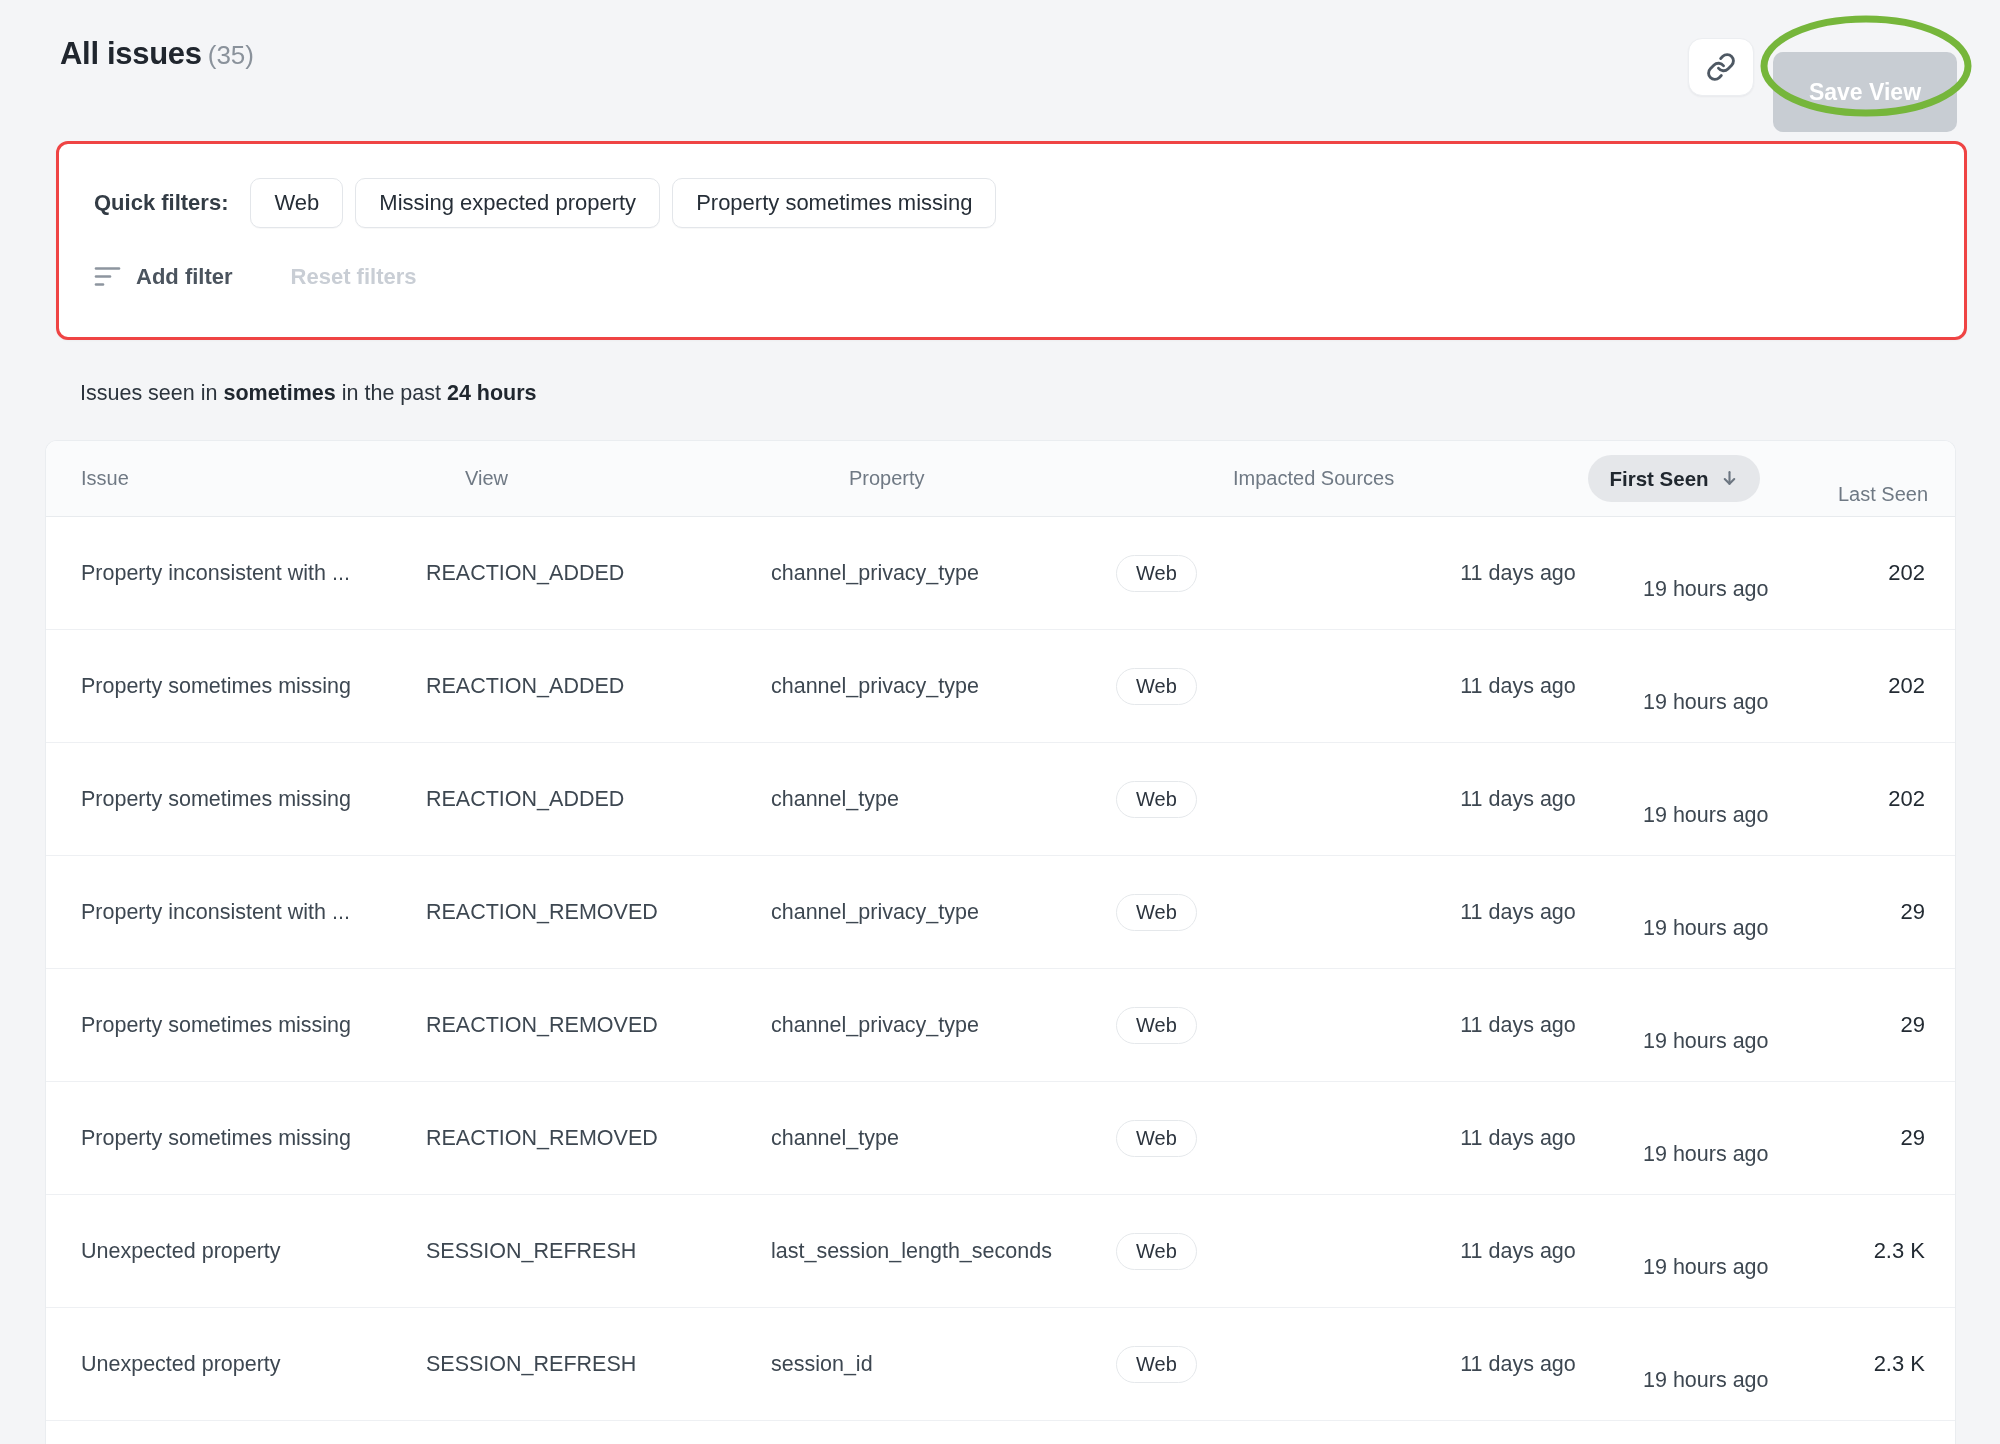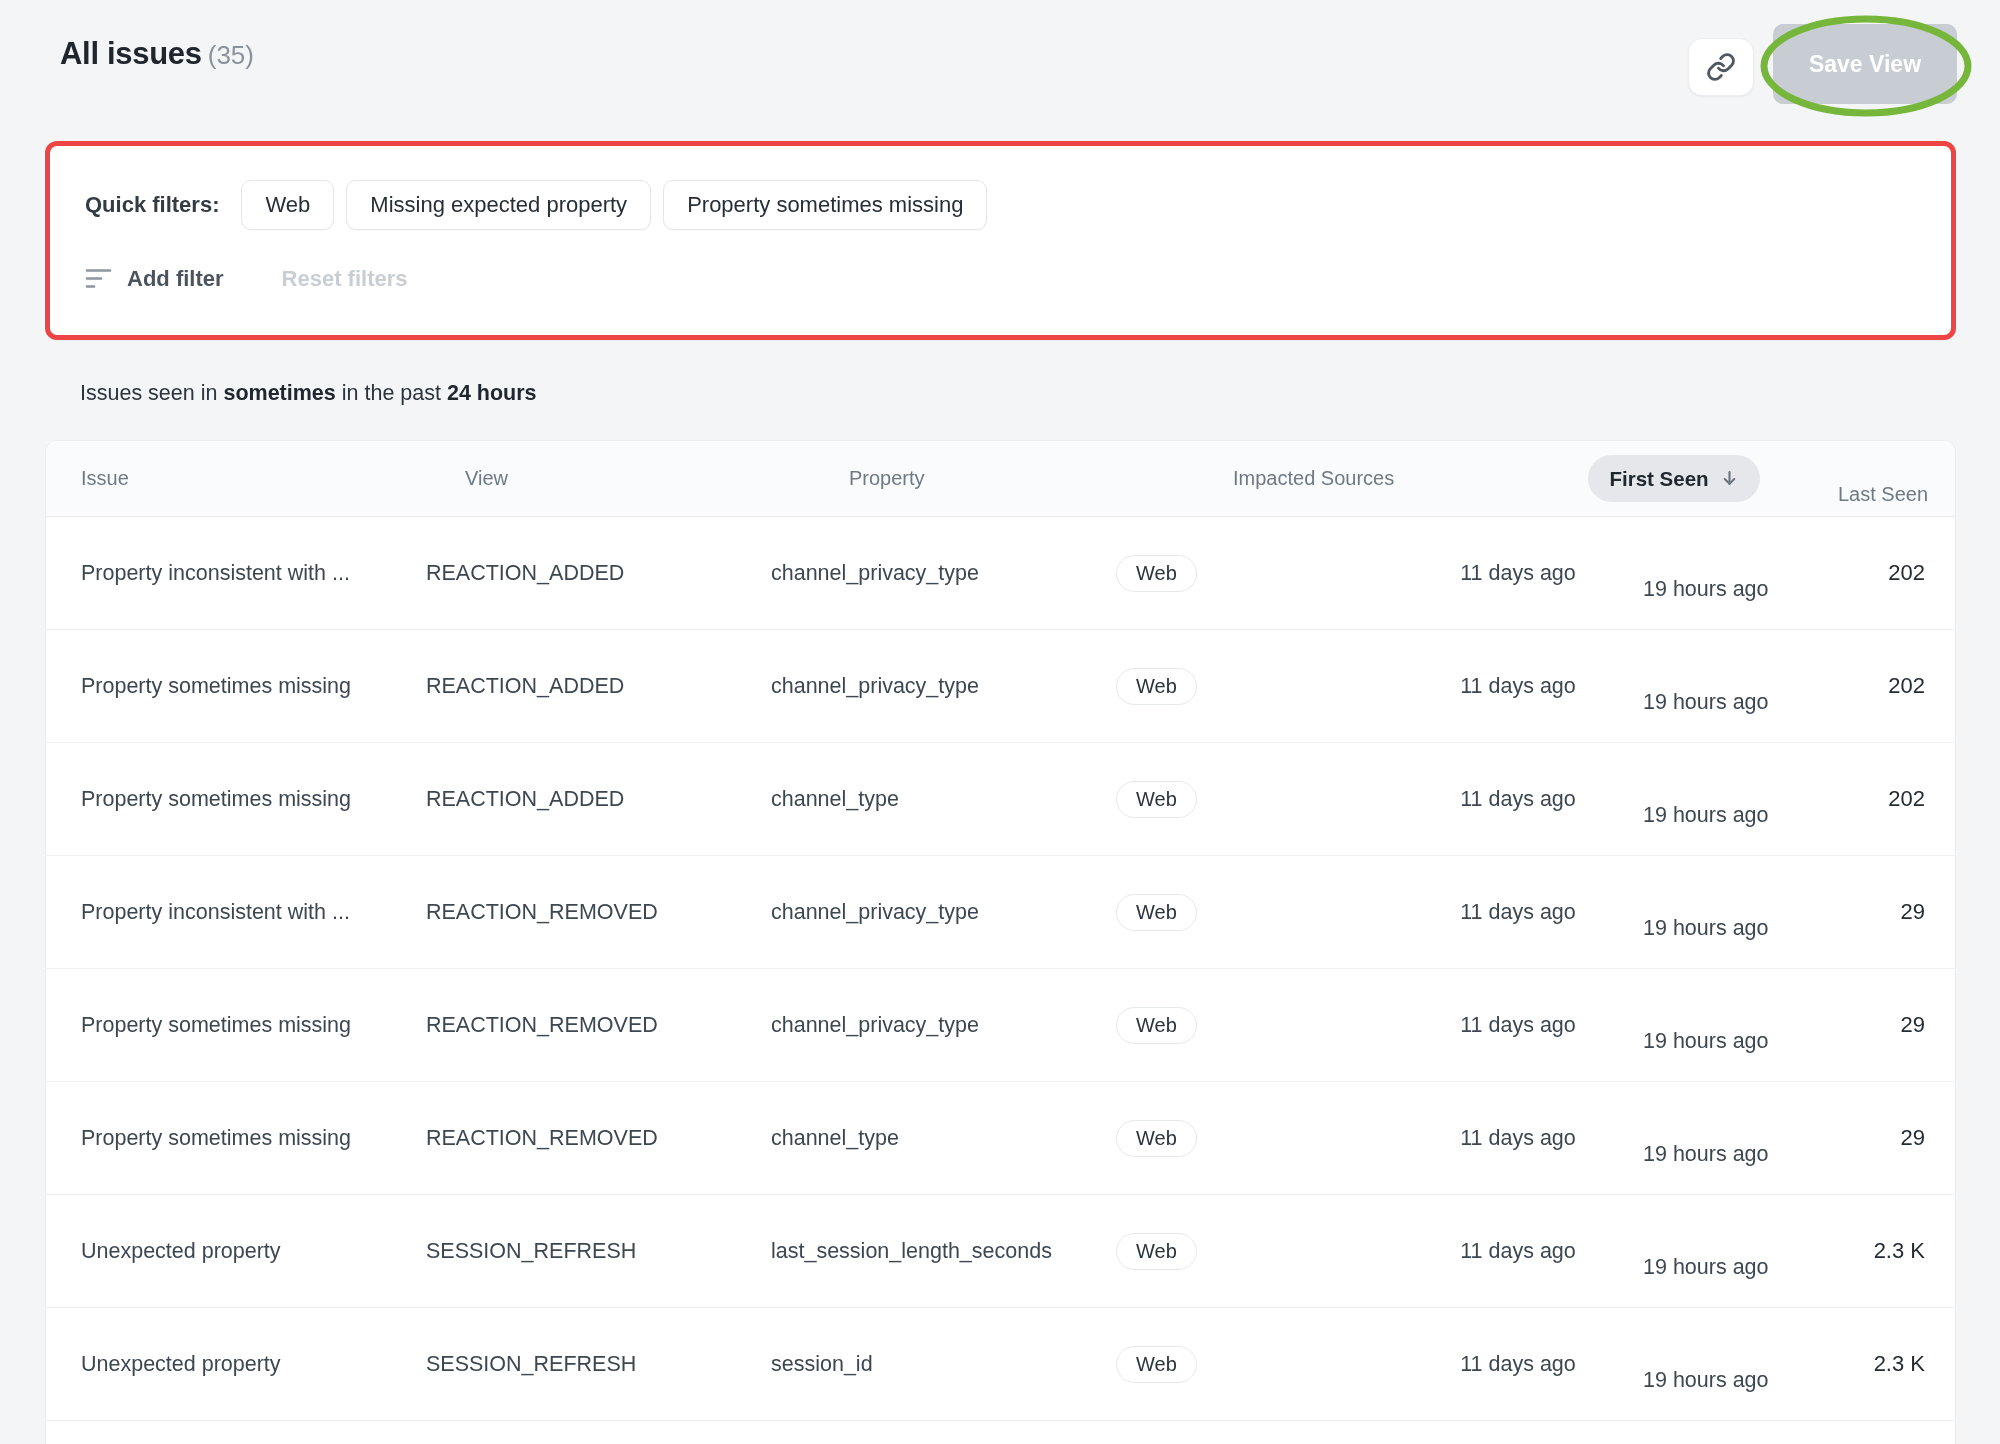--- a/index.html
+++ b/index.html
@@ -20,35 +20,35 @@
   .page-title { font-size: 31px; font-weight: 700; color: #20262e; letter-spacing: -0.3px; }
   .page-count { font-size: 26px; font-weight: 500; color: #8a929b; }
 
   .link-btn {
     position: absolute; left: 1688px; top: 38px; width: 66px; height: 58px;
     background: #ffffff; border: 1px solid #eceef1; border-radius: 14px;
     display: flex; align-items: center; justify-content: center;
     box-shadow: 0 1px 2px rgba(16,24,40,.05); cursor: pointer;
   }
   .save-btn {
-    position: absolute; left: 1773px; top: 24px; width: 184px; height: 80px;
+    position: absolute; left: 1773px; top: 52px; width: 184px; height: 80px;
     background: #c8cdd3; border: none; border-radius: 10px;
     color: #ffffff; font-size: 23px; font-weight: 700;
     font-family: "Liberation Sans", sans-serif;
     display: flex; align-items: center; justify-content: center; cursor: pointer;
   }
   .annotation-ellipse {
     position: absolute; left: 1756px; top: 11px; width: 220px; height: 110px;
     pointer-events: none; z-index: 5;
   }
 
   
   .filter-card {
-    position: absolute; left: 45px; top: 141px; width: 1911px; height: 199px;
-    background: #ffffff; border: 5px solid #ef4444; border-radius: 12px;
+    position: absolute; left: 56px; top: 141px; width: 1911px; height: 199px;
+    background: #ffffff; border: 3px solid #ef4444; border-radius: 12px;
     box-shadow: 0 1px 2px rgba(16,24,40,.03);
   }
   .filter-row1 {
     position: absolute; left: 35px; top: 34px;
     display: flex; align-items: center; gap: 12px;
   }
   .qf-label { font-size: 22px; font-weight: 700; color: #333c45; margin-right: 10px; }
   .chip {
     height: 50px; padding: 0 23px;
     background: #fff; border: 1px solid #e3e6ea; border-radius: 10px;

